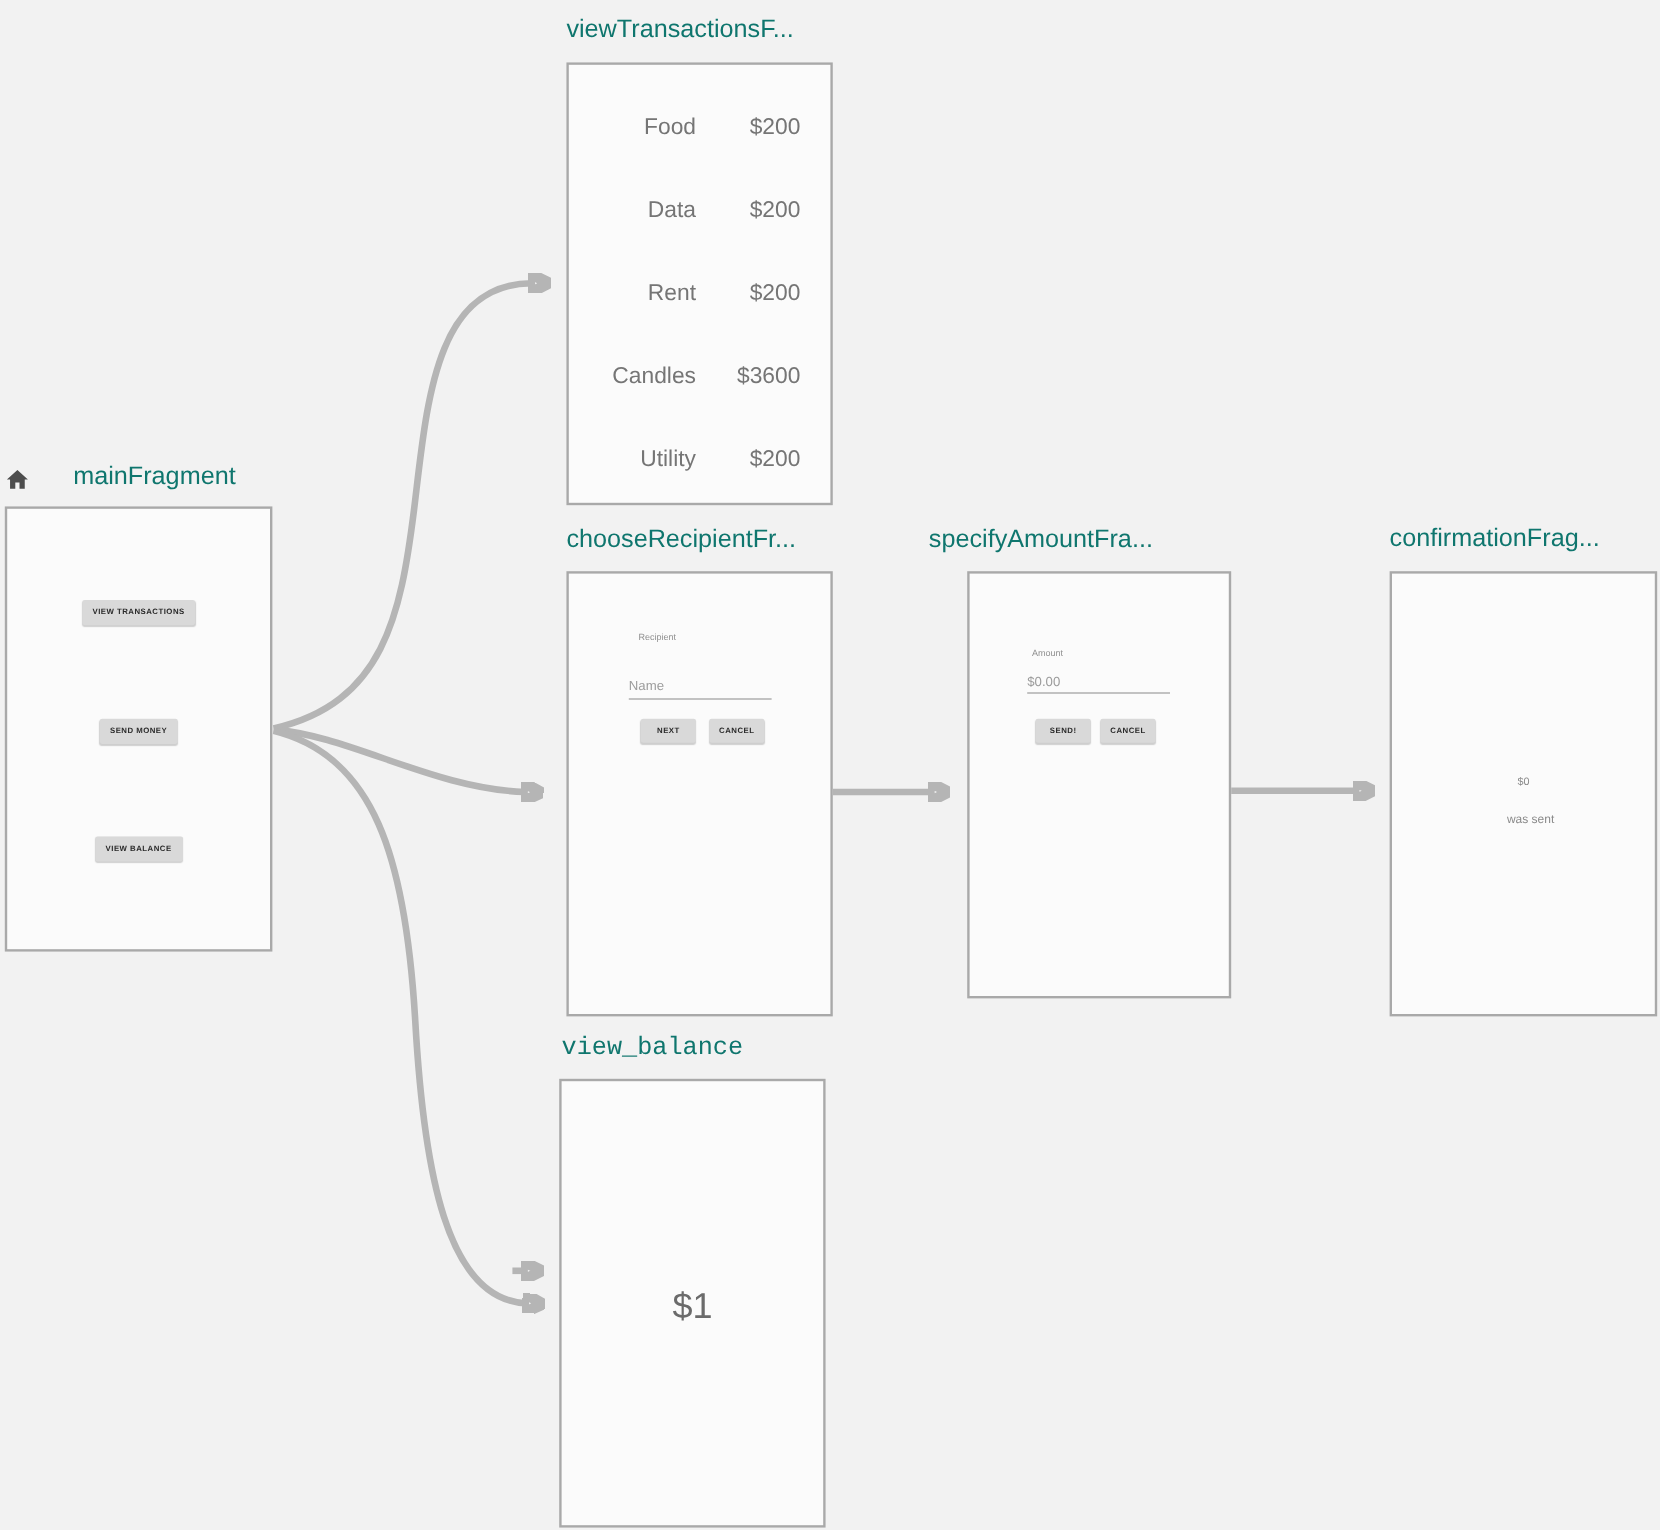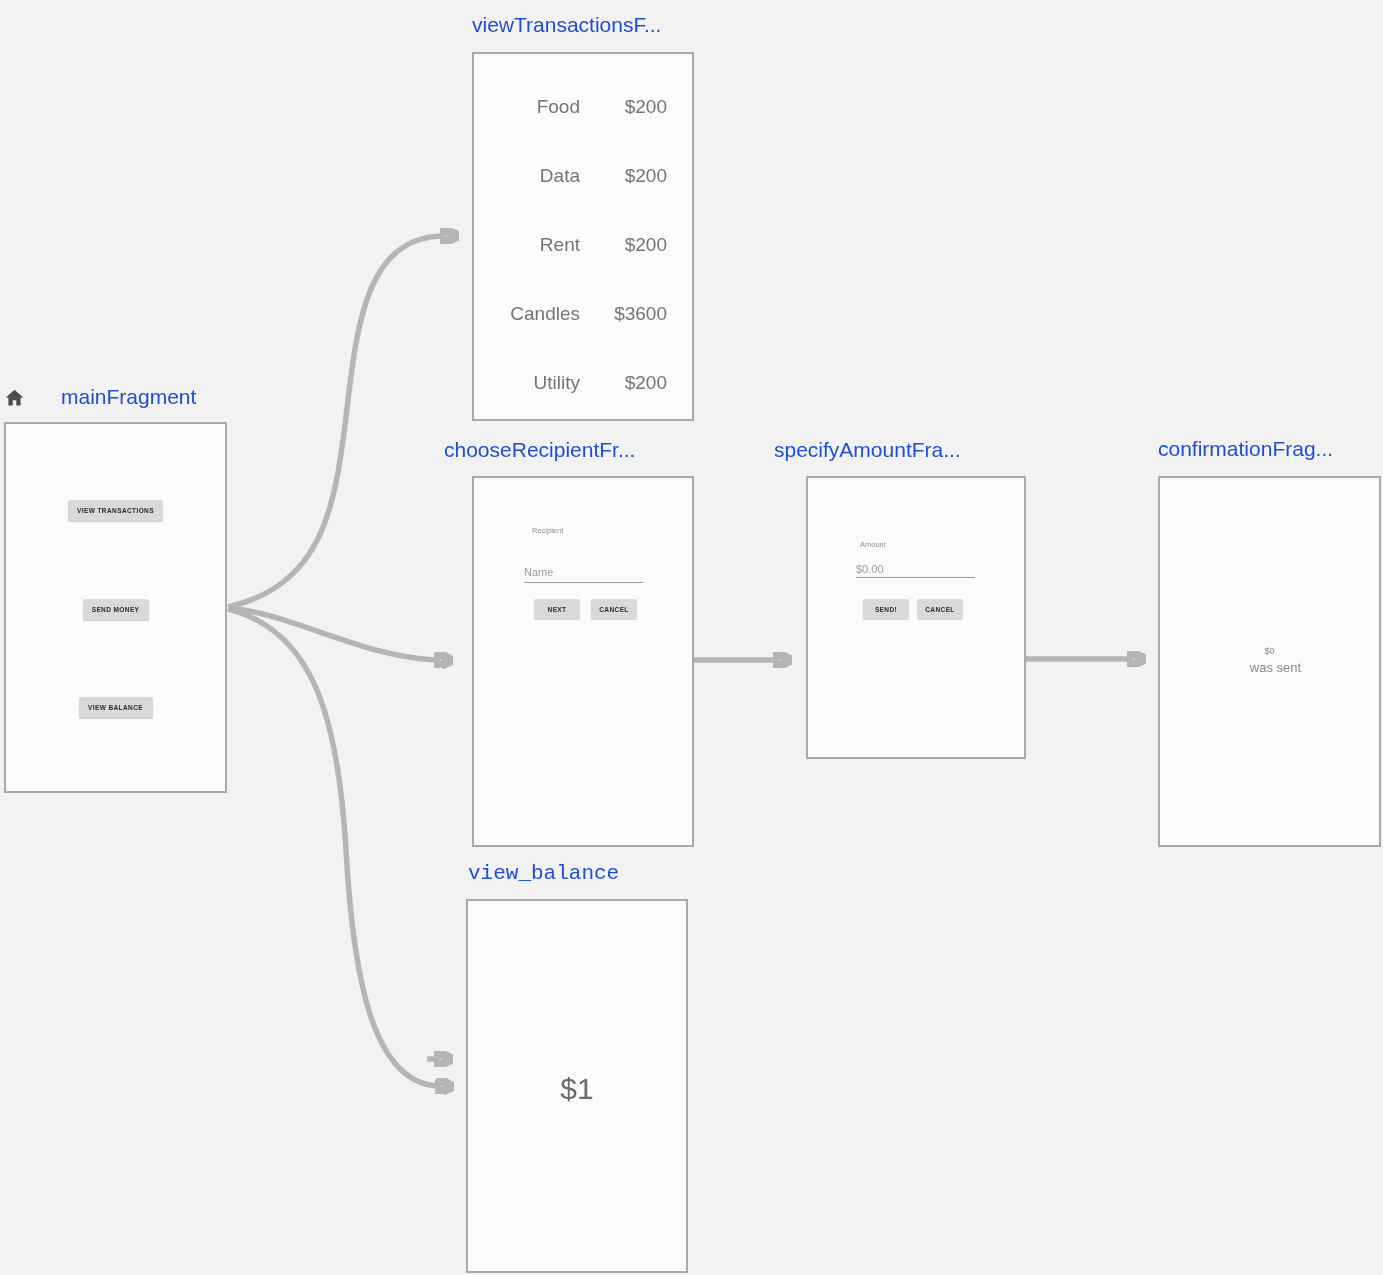--- a/index.html
+++ b/index.html
@@ -9,45 +9,45 @@
     font-family:"Liberation Sans", sans-serif;
     position:relative;
     overflow:hidden;
   }
   svg.edges { position:absolute; left:0; top:0; z-index:2; }
   svg.edges path { fill:none; stroke:#b5b5b5; stroke-width:5.5; }
 
   .node-title {
     position:absolute;
     font-size:21px;
-    color:#1d4ed8;
+    color:#0f766e;
     line-height:26px;
     display:flex;
-    align-items:center;
+    align-items:flex-end;
     gap:5px;
     z-index:3;
     white-space:nowrap;
   }
   .card {
     position:absolute;
     background:#fbfbfb;
     border:2px solid #a9a9a9;
     box-sizing:border-box;
     z-index:1;
   }
 
   
   #title-main        { left:4px;    top:384px;gap:36px; }
   #card-main         { left:4px;    top:422px; width:223px; height:371px; }
   #title-vt          { left:472px;  top:12px; }
   #card-vt           { left:472px;  top:52px;  width:222px; height:369px; }
-  #title-cr          { left:444px;  top:437px; }
+  #title-cr          { left:472px;  top:437px; }
   #card-cr           { left:472px;  top:476px; width:222px; height:371px; }
   #title-sa          { left:774px;  top:437px; }
-  #card-sa           { left:806px;  top:476px; width:220px; height:283px; }
+  #card-sa           { left:806px;  top:476px; width:220px; height:356px; }
   #title-cf          { left:1158px; top:436px; }
   #card-cf           { left:1158px; top:476px; width:223px; height:371px; }
   #title-vb          { left:468px;  top:861px;font-family:Liberation Mono, monospace; }
   #card-vb           { left:466px;  top:899px; width:222px; height:374px; }
 
   
   .mini-btn {
     position:absolute;
     background:#d9d9d9;
     color:#2a2a2a;
@@ -74,21 +74,21 @@
   .t-amount { margin-left:auto; text-align:right; }
 
   .mini-label { position:absolute; font-size:7.5px; color:#8f8f8f; white-space:nowrap; }
   .mini-input { position:absolute; font-size:11px; color:#9c9c9c; white-space:nowrap; }
   .mini-underline { position:absolute; height:1px; background:#9c9c9c; }
 
   .form-btn { width:46px; height:20px; top:121px; }
 
   .center-text { position:absolute; left:0; right:0; text-align:center; color:#8a8a8a; }
   #cf-amount  { top:168px; font-size:9px; }
-  #cf-message { top:182px; font-size:13px;margin-left:12px; }
+  #cf-message { top:200px; font-size:10px;margin-left:12px; }
   #vb-balance { top:171px; font-size:30px; color:#6b6b6b; }
 
   .home-icon-svg { width:21px; height:21px; flex:0 0 auto; }
 </style>
 </head>
 <body>
 
 <svg class="edges" width="1383" height="1275">
   <defs>
     <marker id="arrow" viewBox="0 0 10 10" refX="1" refY="5" markerWidth="3.4" markerHeight="3" orient="auto" markerUnits="strokeWidth">

